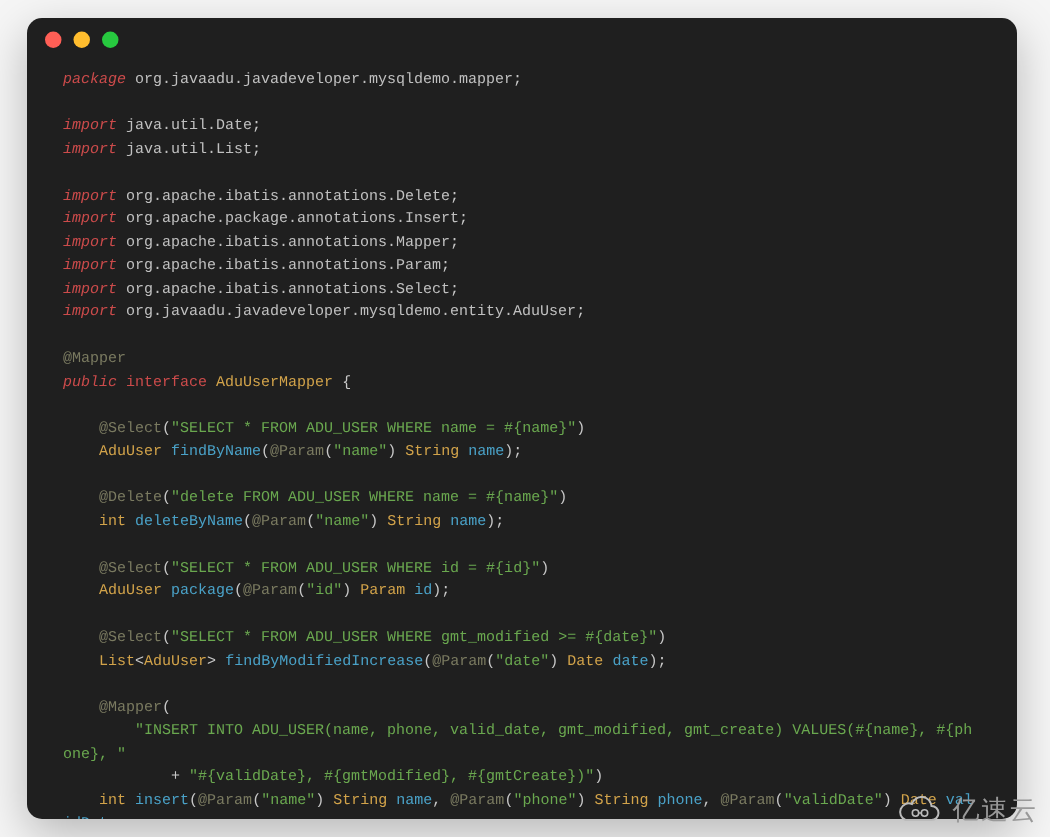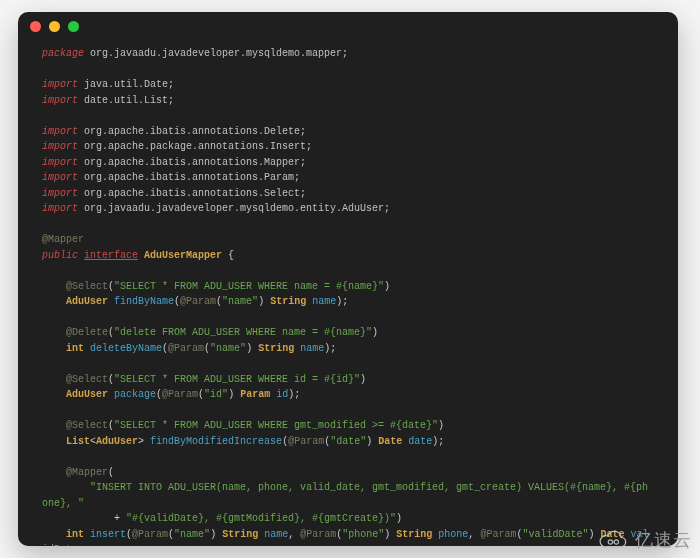--- a/index.html
+++ b/index.html
@@ -36,23 +36,23 @@
   .green { background: #27c93f; }
   .code {
     padding: 6px 24px 14px 24px;
     font-size: 10px;
     line-height: 1.55;
     color: #d0d0d0;
     white-space: pre-wrap;
     word-break: break-all;
   }
   .kw   { color: #cc4b4b; font-style: italic; }   
-  .kw2  { color: #cc4b4b; text-decoration: underline; }   
+  .kw2  { color: #cc4b4b; }   
   .pkg  { color: #c0c0c0; }
-  .type { color: #d2a34a; font-weight: bold; }   
+  .type { color: #d2a34a; }   
   .ann  { color: #7a7a60; }   
   .str  { color: #6aa84f; }   
   .mtd  { color: #4aa2c8; }
   .punc { color: #c8c8c8; }
   .brand {
     position: absolute;
     right: 8px;
     bottom: 6px;
     display: flex;
     align-items: center;
@@ -69,21 +69,21 @@
 
 <div class="frame">
   <div class="titlebar">
     <div class="dot red"></div>
     <div class="dot yellow"></div>
     <div class="dot green"></div>
   </div>
   <div class="code"><span class="kw">package</span> <span class="pkg">org.javaadu.javadeveloper.mysqldemo.mapper</span><span class="punc">;</span>
 
 <span class="kw">import</span> <span class="pkg">java.util.Date</span><span class="punc">;</span>
-<span class="kw">import</span> <span class="pkg">date.util.List</span><span class="punc">;</span>
+<span class="kw">import</span> <span class="pkg">java.util.List</span><span class="punc">;</span>
 
 <span class="kw">import</span> <span class="pkg">org.apache.ibatis.annotations.Delete</span><span class="punc">;</span>
 <span class="kw">import</span> <span class="pkg">org.apache.package.annotations.Insert</span><span class="punc">;</span>
 <span class="kw">import</span> <span class="pkg">org.apache.ibatis.annotations.Mapper</span><span class="punc">;</span>
 <span class="kw">import</span> <span class="pkg">org.apache.ibatis.annotations.Param</span><span class="punc">;</span>
 <span class="kw">import</span> <span class="pkg">org.apache.ibatis.annotations.Select</span><span class="punc">;</span>
 <span class="kw">import</span> <span class="pkg">org.javaadu.javadeveloper.mysqldemo.entity.AduUser</span><span class="punc">;</span>
 
 <span class="ann">@Mapper</span>
 <span class="kw">public</span> <span class="kw2">interface</span> <span class="type">AduUserMapper</span> <span class="punc">{</span>

